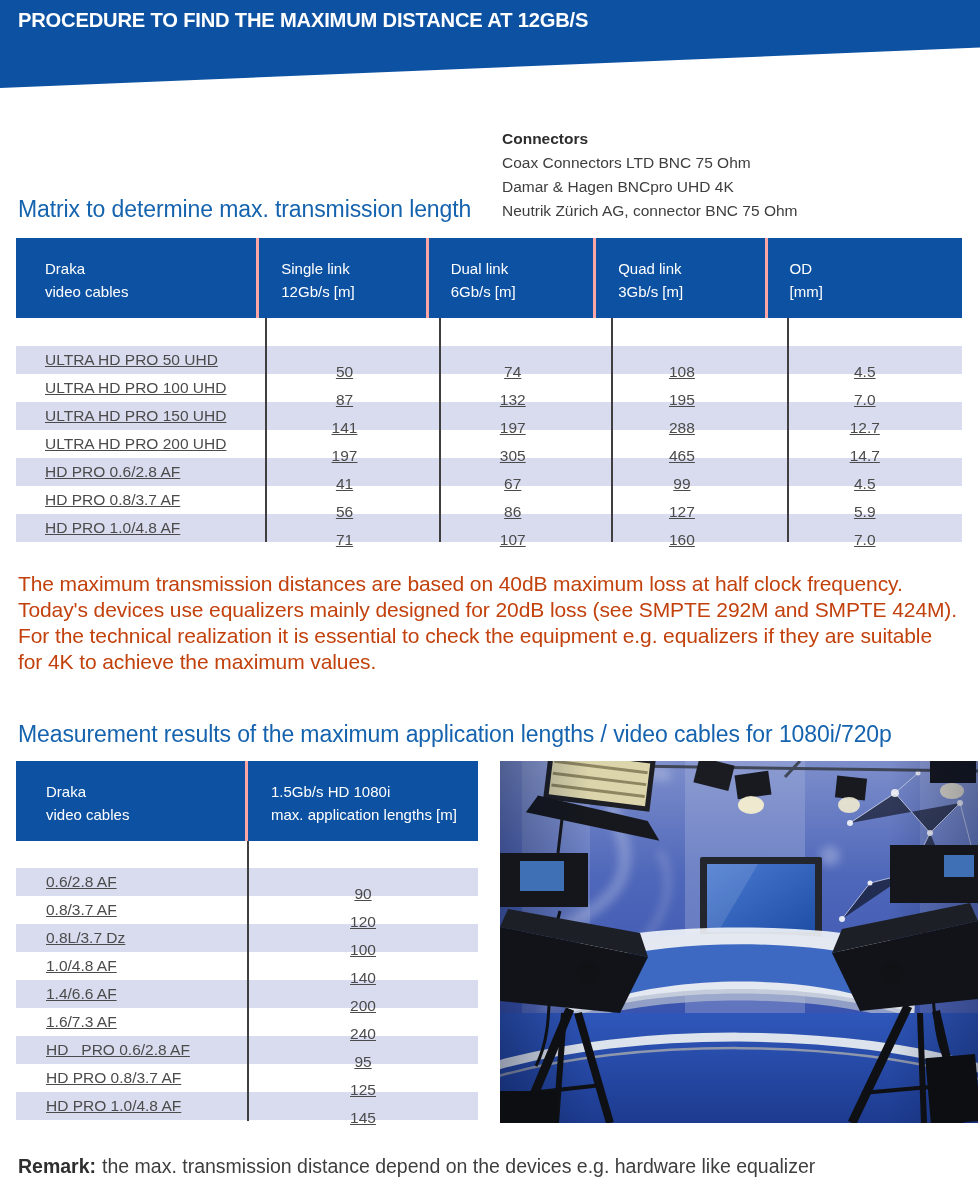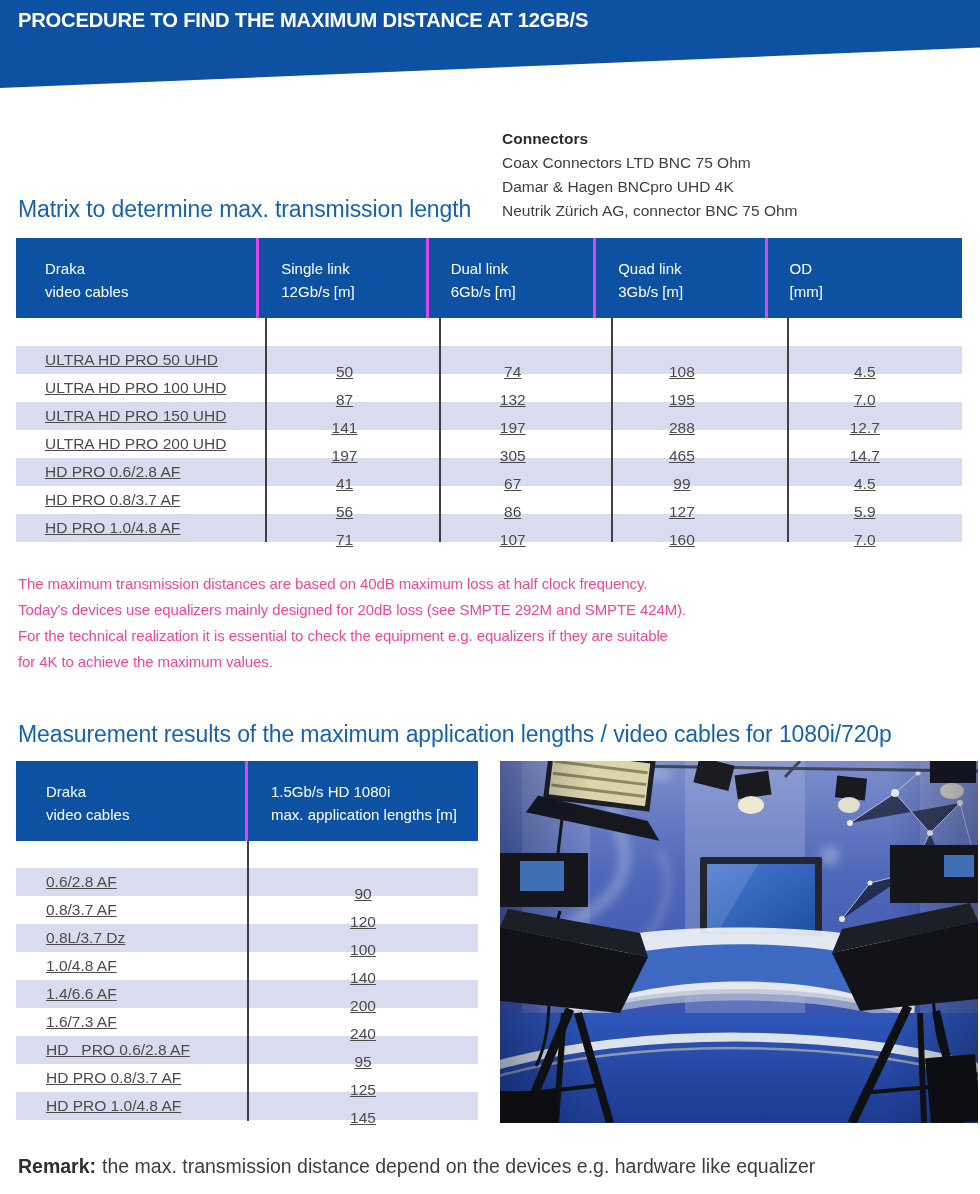--- a/index.html
+++ b/index.html
@@ -28,21 +28,21 @@
   .sh1{top:196px;}
   .sh2{top:721px;}
   
   .tbl{position:absolute;background:#ffffff;}
   .tbl-header{display:flex;background:transparent;}
   .hcell{
     box-sizing:border-box;background:#0d52a2;color:#ffffff;font-size:15px;line-height:23px;
     padding-top:19px;height:80px;white-space:pre;
   }
   .hcell.last{border-right:none;}
-  .hcell:not(.last){border-right:3px solid #d946ef;}
+  .hcell:not(.last){border-right:3px solid #fca5a5;}
   .gap-row{height:28px;background:#ffffff;}
   .trow{display:flex;align-items:center;height:28px;font-size:15.5px;color:#4b4b4b;text-decoration:underline;}
   .trow.alt{background:#d9dcee;}
   .ncell{box-sizing:border-box;white-space:pre;}
   .vcell{box-sizing:border-box;text-align:center;white-space:pre;margin-top:24px;}
   .vline{position:absolute;width:1.5px;background:#3f3f3f;}
   
   .t1{left:16px;top:238px;width:946px;height:304px;}
   .t1 .col1{width:250px;padding-left:29px;}
   .t1 .col2{width:174px;}
@@ -57,21 +57,21 @@
   
   .t2{left:16px;top:761px;width:462px;height:360px;}
   .t2 .col1{width:232px;padding-left:30px;}
   .t2 .col2{width:230px;}
   .t2 .hcell.col2{padding-left:23px;text-align:left;}
   .t2 .gap-row{height:27px;}
   .t2 .vl1{left:231px;top:80px;bottom:0;}
   
   .para{
     position:absolute;left:18px;top:571px;width:944px;margin:0;
-    font-size:15px;line-height:26px;color:#ec4899;white-space:pre-line;letter-spacing:-0.1px;
+    font-size:21px;line-height:26px;color:#c2410c;white-space:pre-line;letter-spacing:-0.1px;
   }
   .remark{position:absolute;left:18px;top:1155px;margin:0;font-size:19.5px;color:#3e3e3e;white-space:nowrap;}
   .remark strong{color:#2e2e2e;margin-right:6px;}
   
   .photo{position:absolute;left:500px;top:761px;width:478px;height:362px;}
 </style>
 </head>
 <body>
 
 <div class="page">

